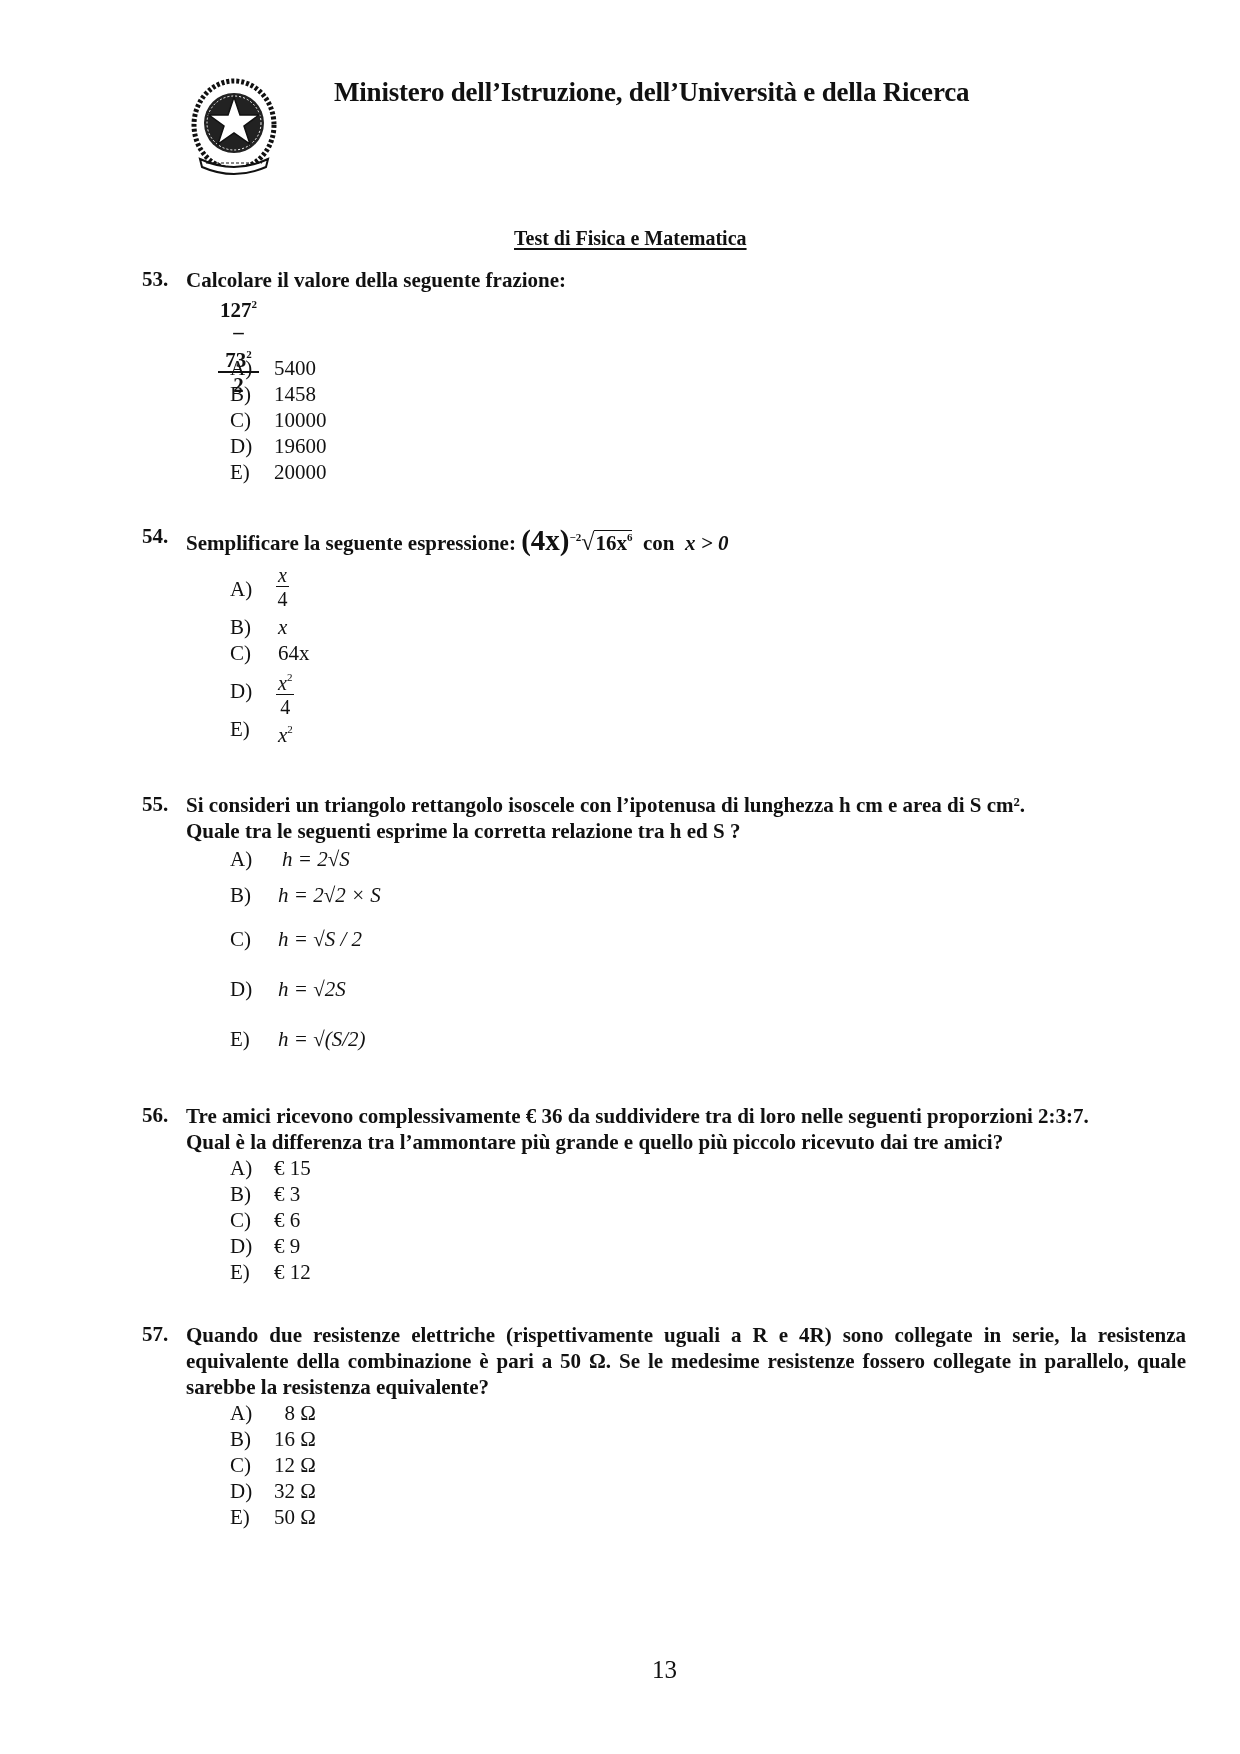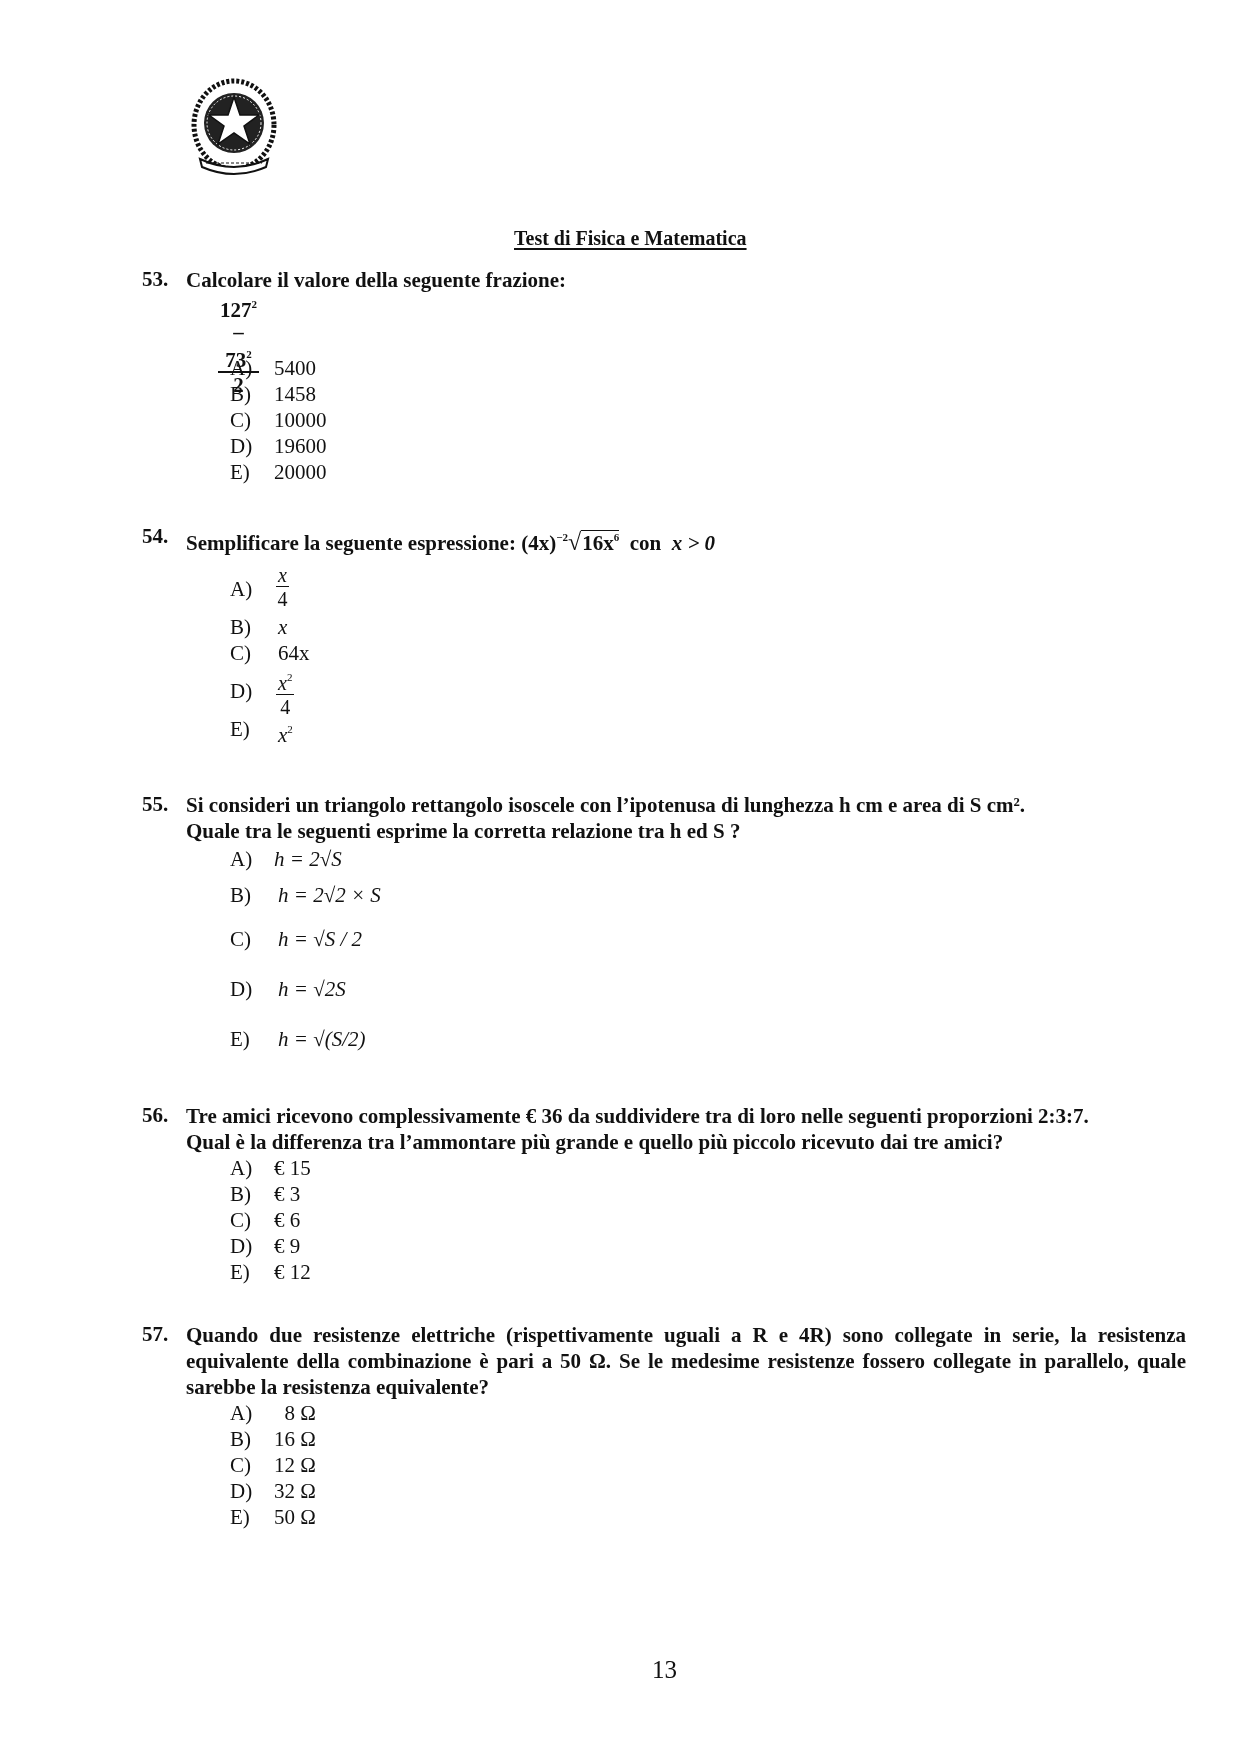--- a/index.html
+++ b/index.html
@@ -31,20 +31,21 @@
 
 <div class="header">
   <svg class="emblem" viewBox="0 0 96 104">
     <ellipse cx="48" cy="50" rx="40" ry="44" fill="none" stroke="#111" stroke-width="5" stroke-dasharray="3 2"></ellipse>
     <circle cx="48" cy="48" r="30" fill="#222"></circle>
     <circle cx="48" cy="48" r="27" fill="none" stroke="#fff" stroke-width="1" stroke-dasharray="2 2"></circle>
     <polygon points="48,22 54,40 73,40 58,51 64,69 48,58 32,69 38,51 23,40 42,40" fill="#fff" stroke="#111" stroke-width="1.5"></polygon>
     <path d="M14 84 Q48 100 82 84 L80 92 Q48 106 16 92 Z" fill="#fff" stroke="#111" stroke-width="2"></path>
     <path d="M20 88 L76 88" stroke="#111" stroke-width="1" stroke-dasharray="3 2"></path>
   </svg>
+  <div class="ministry">Ministero dell’Istruzione, dell’Università e della Ricerca</div>
 </div>
 
 <div class="test-title">Test di Fisica e Matematica</div>
 
 <div class="q" style="top:267px;">
   <span class="qnum">53.</span>
   <span class="qtext">Calcolare il valore della seguente frazione:</span>
   <div style="position:absolute; left:76px; top:26px; font-weight:bold;">
     <span class="frac">
       <span class="num"><span>127</span><sup>2</sup><span> – </span><span>73</span><sup>2</sup></span>
@@ -72,21 +73,21 @@
         <span class="l">E)</span>
         <span class="v">20000</span>
       </div>
   </div>
 </div>
 
 <div class="q" style="top:524px;">
   <span class="qnum">54.</span>
   <span class="qtext">
     <span>Semplificare la seguente espressione:</span>
-    <span style="font-size:21px;">(4x)</span><sup>−2</sup><span class="rad">√</span><span class="sqrt"><span>16x</span><sup>6</sup></span>
+    <span style="font-size:29px;">(4x)</span><sup>−2</sup><span class="rad">√</span><span class="sqrt"><span>16x</span><sup>6</sup></span>
     &nbsp;<span>con</span>&nbsp; <span class="it">x &gt; 0</span>
   </span>
   <div class="opts" style="top:40px;">
     <div class="opt" style="height:50px;">
         <span class="l" style="top:12px;">A)</span>
       <span class="v" style="left:46px; top:0;"><span class="frac" style="font-size:20px;"><span class="num it" style="border-bottom-width:1.5px;">x</span><span class="den">4</span></span></span>
       </div>
     <div class="opt">
         <span class="l">B)</span>
         <span class="v it" style="left:48px;">x</span>
@@ -106,21 +107,21 @@
   </div>
 </div>
 
 <div class="q" style="top:792px;">
   <span class="qnum">55.</span>
   <span class="qtext">Si consideri un triangolo rettangolo isoscele con l’ipotenusa di lunghezza h cm e area di S cm².</span>
   <span class="qtext" style="top:26px;">Quale tra le seguenti esprime la corretta relazione tra h ed S ?</span>
   <div class="opts" style="top:54px;">
     <div class="opt" style="height:36px;">
         <span class="l">A)</span>
-        <span class="v it" style="left:44px;">h = 2√S</span>
+        <span class="v it" style="left:52px;">h = 2√S</span>
       </div>
     <div class="opt" style="height:44px;">
         <span class="l">B)</span>
         <span class="v it" style="left:48px;">h = 2√2 × S</span>
       </div>
     <div class="opt" style="height:50px;">
         <span class="l">C)</span>
         <span class="v it" style="left:48px;">h = √S / 2</span>
       </div>
     <div class="opt" style="height:50px;">

